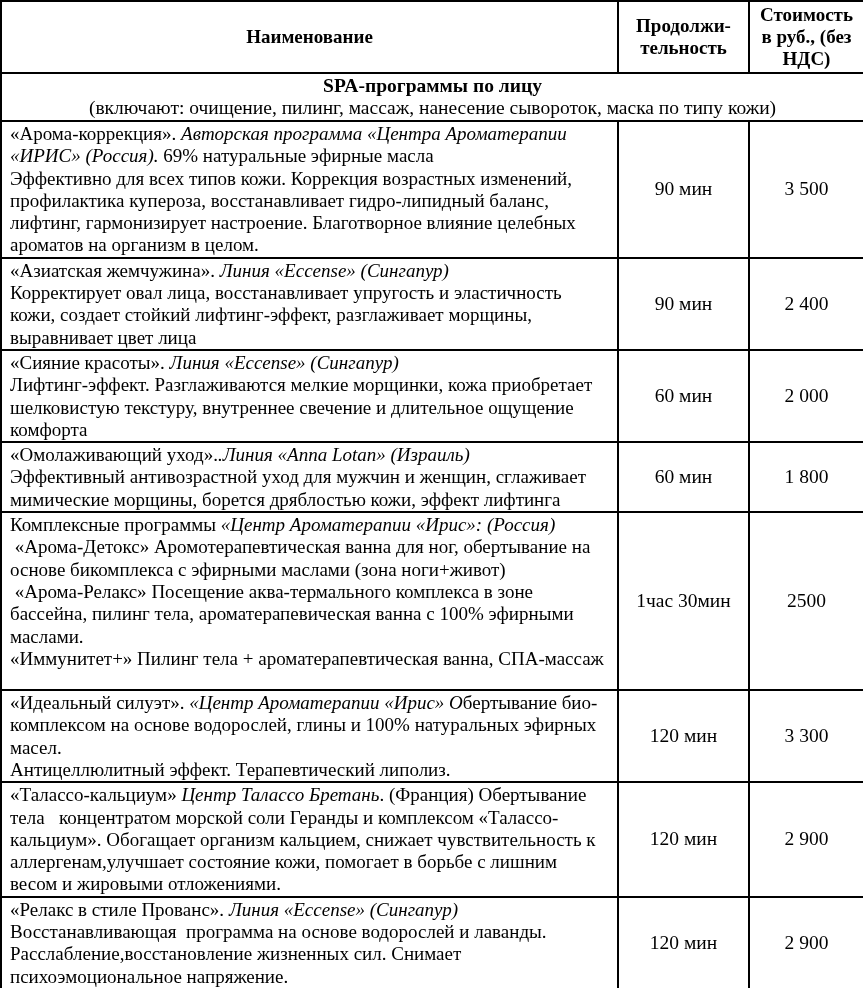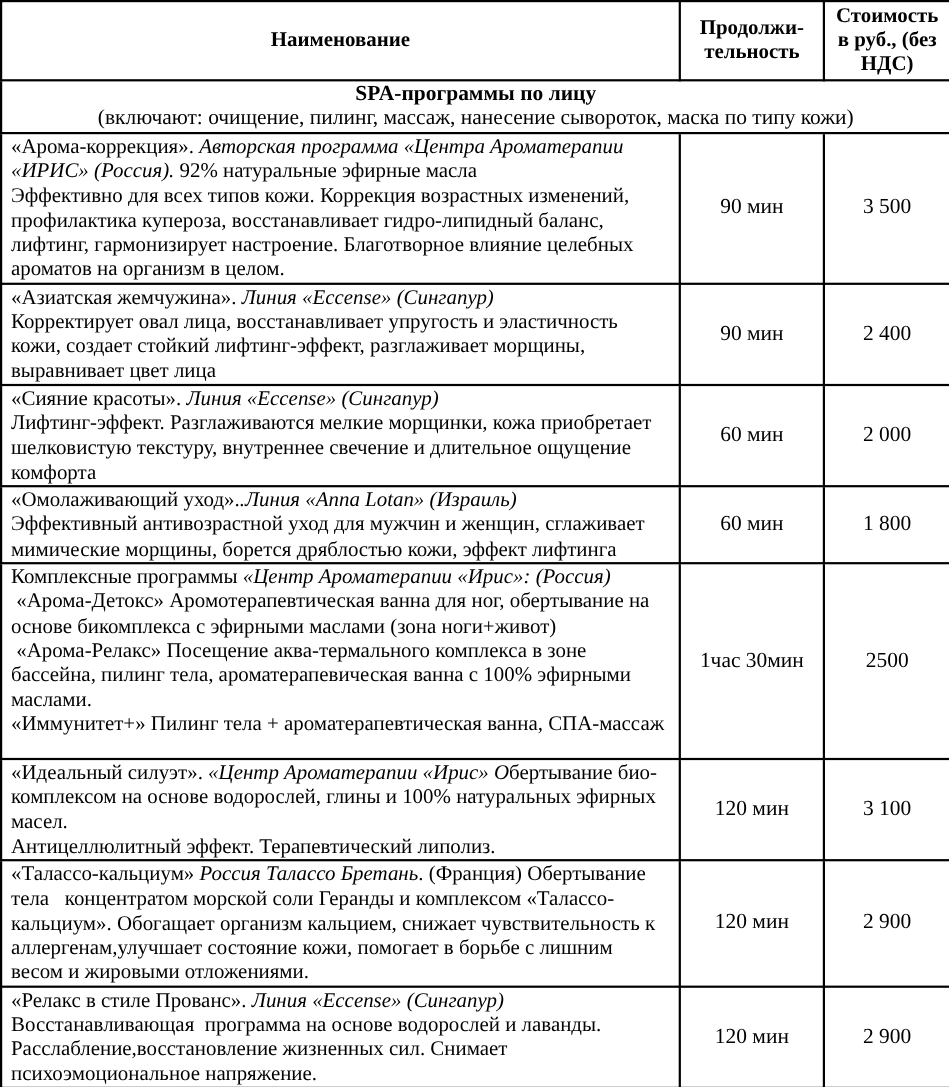--- a/index.html
+++ b/index.html
@@ -71,21 +71,21 @@
   </thead>
   <tbody>
       <tr style="height: 44px;">
         <td colspan="3" class="section-cell">
           <div class="section-title">SPA-программы по лицу</div>
           <div class="section-subtitle">(включают: очищение, пилинг, массаж, нанесение сывороток, маска по типу кожи)</div>
         </td>
       </tr>
       <tr style="height: 134px;">
         <td class="name-cell">
-          <div class="para"><span class="seg-b">«Арома-коррекция». </span><span class="seg-i">Авторская программа «Центра Ароматерапии «ИРИС» (Россия). </span><span>92% натуральные эфирные масла</span></div>
+          <div class="para"><span class="seg-b">«Арома-коррекция». </span><span class="seg-i">Авторская программа «Центра Ароматерапии «ИРИС» (Россия). </span><span>69% натуральные эфирные масла</span></div>
           <div class="para"><span>Эффективно для всех типов кожи. Коррекция возрастных изменений, профилактика купероза, восстанавливает гидро-липидный баланс, лифтинг, гармонизирует настроение. Благотворное влияние целебных ароматов на организм в целом.</span></div>
         </td>
         <td class="center-cell">90 мин</td>
         <td class="center-cell">3 500</td>
       </tr>
       <tr style="height: 92px;">
         <td class="name-cell">
           <div class="para"><span class="seg-b">«Азиатская жемчужина»</span><span>. </span><span class="seg-i">Линия «Eccense» (Сингапур)</span></div>
           <div class="para"><span>Корректирует овал лица, восстанавливает упругость и эластичность кожи, создает стойкий лифтинг-эффект, разглаживает морщины, выравнивает цвет лица</span></div>
         </td>
@@ -117,25 +117,25 @@
         </td>
         <td class="center-cell">1час 30мин</td>
         <td class="center-cell">2500</td>
       </tr>
       <tr style="height: 79px;">
         <td class="name-cell">
           <div class="para"><span class="seg-b">«Идеальный силуэт». </span><span class="seg-i">«Центр Ароматерапии «Ирис» О</span><span>бертывание био-комплексом на основе водорослей, глины и 100% натуральных эфирных масел.</span></div>
           <div class="para"><span>Антицеллюлитный эффект. Терапевтический липолиз.</span></div>
         </td>
         <td class="center-cell">120 мин</td>
-        <td class="center-cell">3 100</td>
+        <td class="center-cell">3 300</td>
       </tr>
       <tr style="height: 104px;">
         <td class="name-cell">
-          <div class="para"><span class="seg-b">«Талассо-кальциум» </span><span class="seg-i">Россия Талассо Бретань</span><span>. (Франция) Обертывание тела   концентратом морской соли Геранды и комплексом «Талассо-кальциум». Обогащает организм кальцием, снижает чувствительность к аллергенам,улучшает состояние кожи, помогает в борьбе с лишним весом и жировыми отложениями.</span></div>
+          <div class="para"><span class="seg-b">«Талассо-кальциум» </span><span class="seg-i">Центр Талассо Бретань</span><span>. (Франция) Обертывание тела   концентратом морской соли Геранды и комплексом «Талассо-кальциум». Обогащает организм кальцием, снижает чувствительность к аллергенам,улучшает состояние кожи, помогает в борьбе с лишним весом и жировыми отложениями.</span></div>
         </td>
         <td class="center-cell">120 мин</td>
         <td class="center-cell">2 900</td>
       </tr>
       <tr style="height: 90px;">
         <td class="name-cell">
           <div class="para"><span class="seg-b">«Релакс в стиле Прованс». </span><span class="seg-i">Линия «Eccense» (Сингапур)</span></div>
           <div class="para"><span>Восстанавливающая  программа на основе водорослей и лаванды. Расслабление,восстановление жизненных сил. Снимает психоэмоциональное напряжение.</span></div>
         </td>
         <td class="center-cell">120 мин</td>

